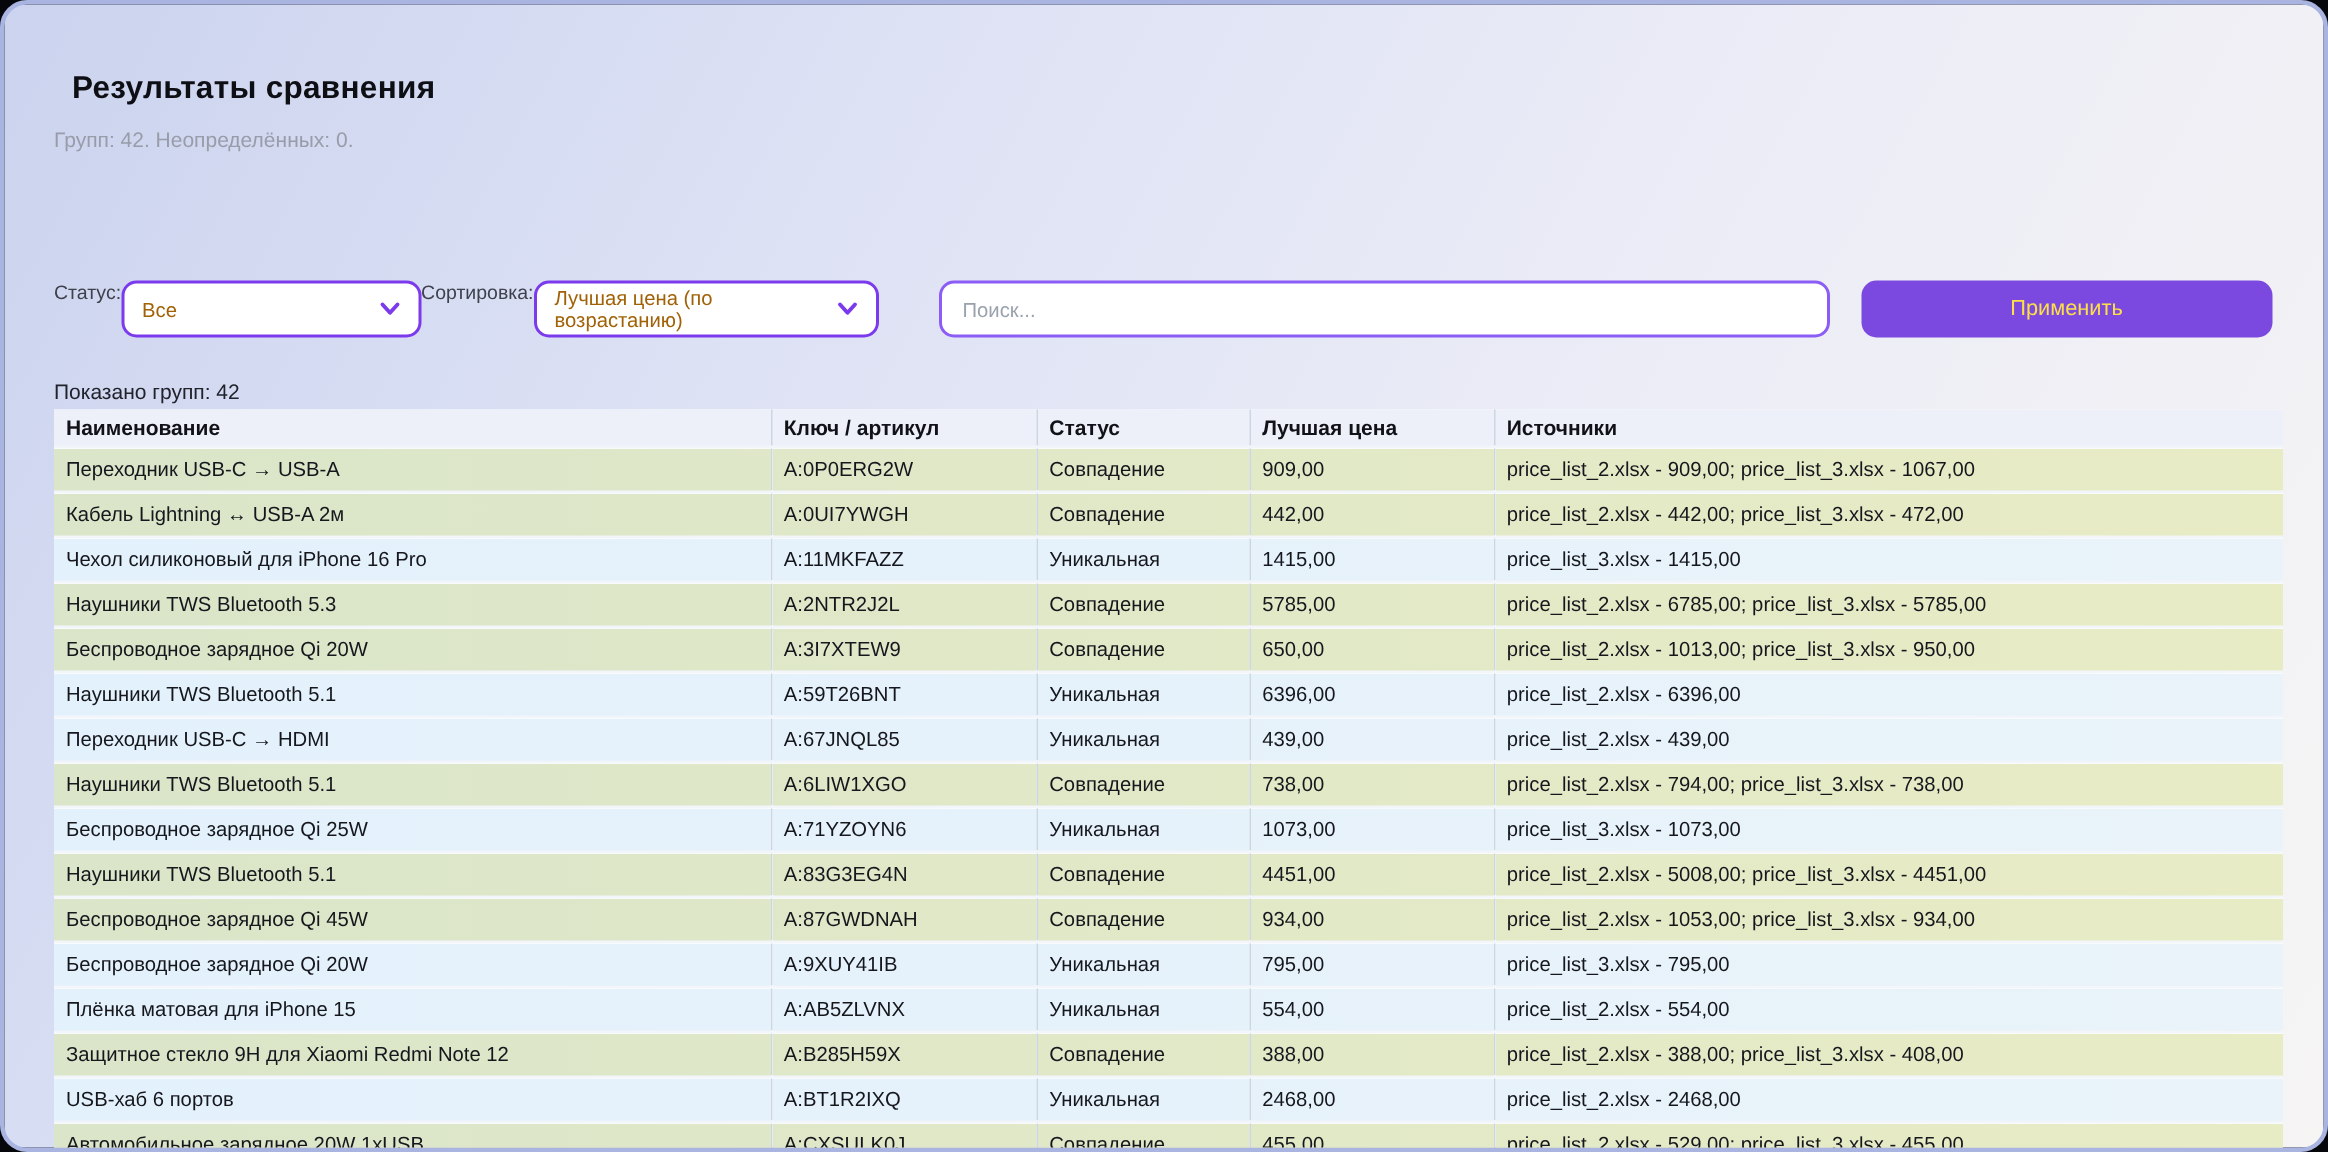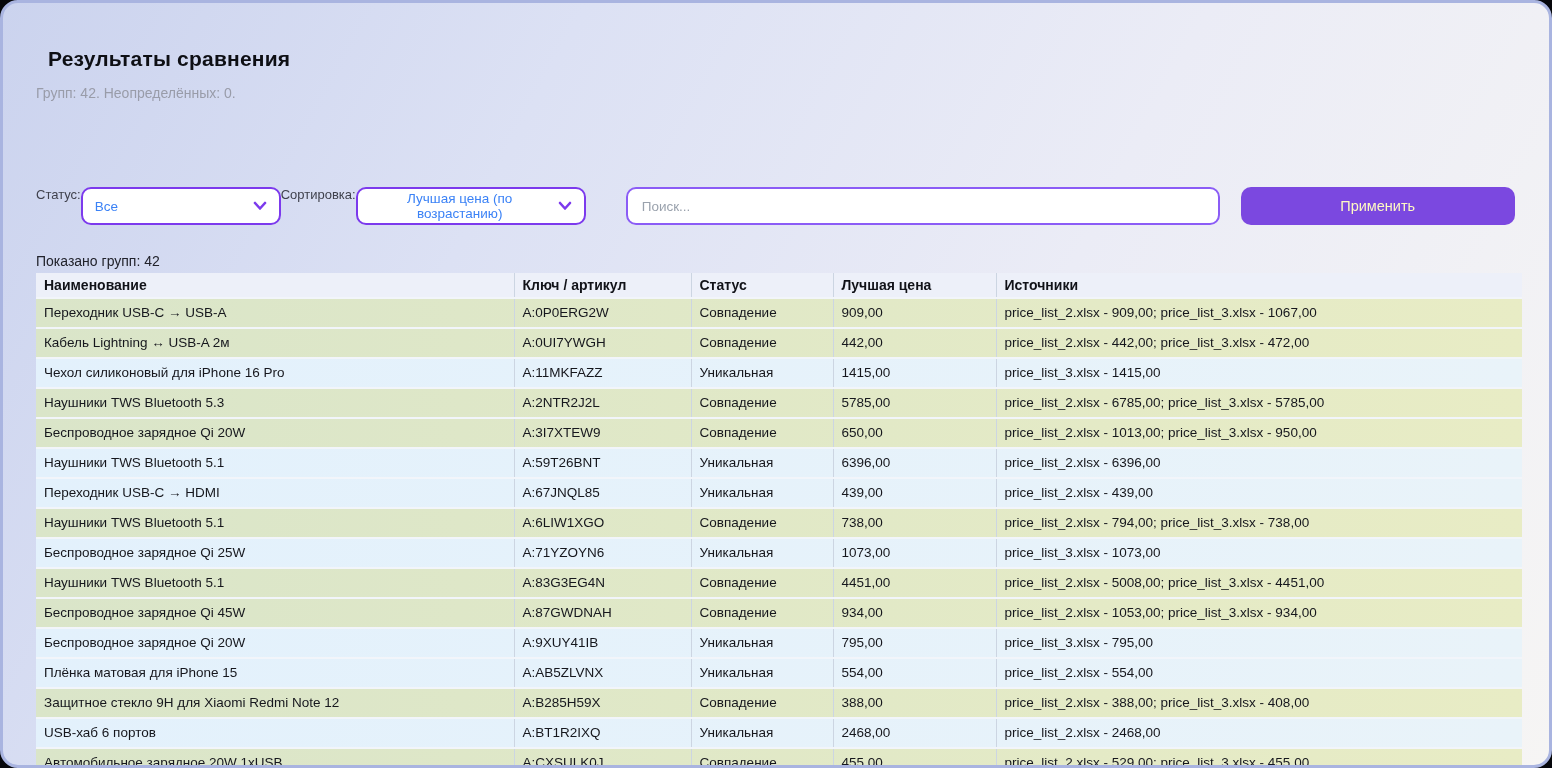--- a/index.html
+++ b/index.html
@@ -30,35 +30,35 @@
   }
   .filter-group { display:flex; flex-direction:row; }
   .filter-label { font-size:13px; color:#3f414c; margin-bottom:8px; }
   .select-box {
     box-sizing:border-box; height:38px;
     background:#ffffff;
     border:2px solid #7c3aed; border-radius:10px;
     display:flex; align-items:center; justify-content:space-between;
     padding:0 12px; cursor:pointer;
   }
-  .select-box .sel-text { font-size:13.5px; color:#3b82f6;text-align:center; }
+  .select-box .sel-text { font-size:13.5px; color:#a16207; }
   .chev { flex:0 0 auto; margin-left:8px; }
   .w-status { width:200px; }
   .w-sort { width:230px; margin-left:40px; }
   .search-input {
     box-sizing:border-box; width:594px; height:38px; margin-left:40px;
     background:#ffffff; border:2px solid #8b5cf6; border-radius:10px;
     padding:0 14px; font-size:13.5px; color:#000000; outline:none;
     font-family:"Liberation Sans", sans-serif;
   }
   .search-input::placeholder { color:#9aa2ad; }
   .apply-btn {
     box-sizing:border-box; width:274px; height:38px; margin-left:21px;
     background:#7b48e0; border:none; border-radius:10px;
-    color:#fef9c3; font-size:14.5px; cursor:pointer;
+    color:#fde047; font-size:14.5px; cursor:pointer;
     font-family:"Liberation Sans", sans-serif;
   }
   .shown-groups { margin-top:28px; font-size:14px; color:#21222b; }
   table.results {
     margin-top:4px; width:1486px;
     border-collapse:collapse; background:#ffffff;
     table-layout:fixed;
   }
   table.results th {
     background:#edf0f9; text-align:left; font-weight:bold;

